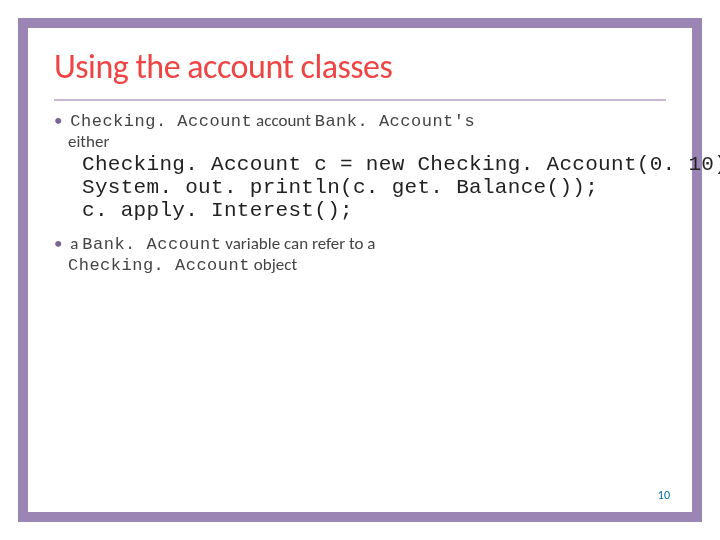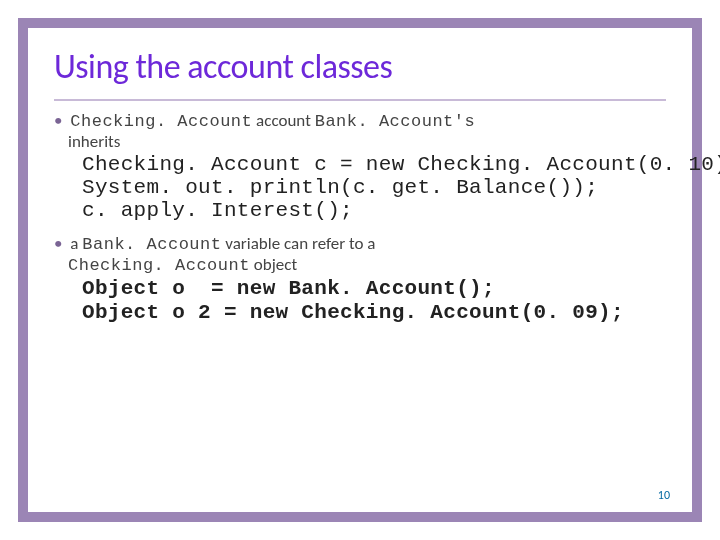--- a/index.html
+++ b/index.html
@@ -17,21 +17,21 @@
     top: 18px;
     left: 18px;
     right: 18px;
     bottom: 18px;
     border: 10px solid #9b85b5;
     box-sizing: border-box;
     padding: 18px 26px 10px 26px;
   }
   .title {
     font-size: 34px;
-    color: #6d28d9;
+    color: #ef4444;
     margin: 0 0 12px 0;
     font-weight: 400;
     letter-spacing: -0.5px;
   }
   .rule {
     border: none;
     border-top: 2px solid #c8bad7;
     margin: 0 0 10px 0;
   }
   .bullet {
@@ -71,29 +71,27 @@
 <body>
 
 <div class="frame">
 
   <h1 class="title">Using the account classes</h1>
   <hr class="rule">
 
   <p class="bullet">
     <span class="dot">•</span>
     <span class="mono">Checking. Account</span><span> account </span><span class="mono">Bank. Account's</span><br>
-    <span>inherits</span>
+    <span>either</span>
   </p>
   <div class="code">Checking. Account c = new Checking. Account(0. 10);
 System. out. println(c. get. Balance());
 c. apply. Interest();</div>
 
   <p class="bullet">
     <span class="dot">•</span>
     <span>a </span><span class="mono">Bank. Account</span><span> variable can refer to a </span><br>
     <span class="mono">Checking. Account</span><span> object</span>
   </p>
 
-  <div class="code" style="font-weight:bold">Object o  = new Bank. Account();
-Object o 2 = new Checking. Account(0. 09);</div>
 
   <div class="pagenum">10</div>
 </div>
 
 </body></html>

